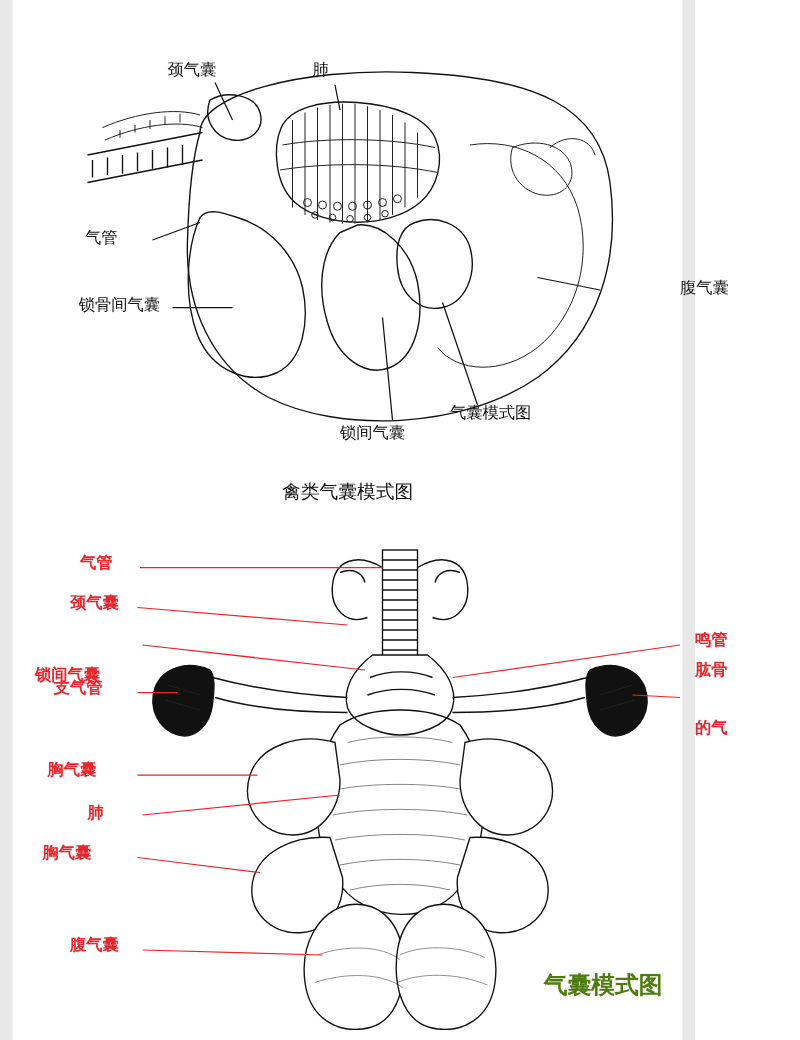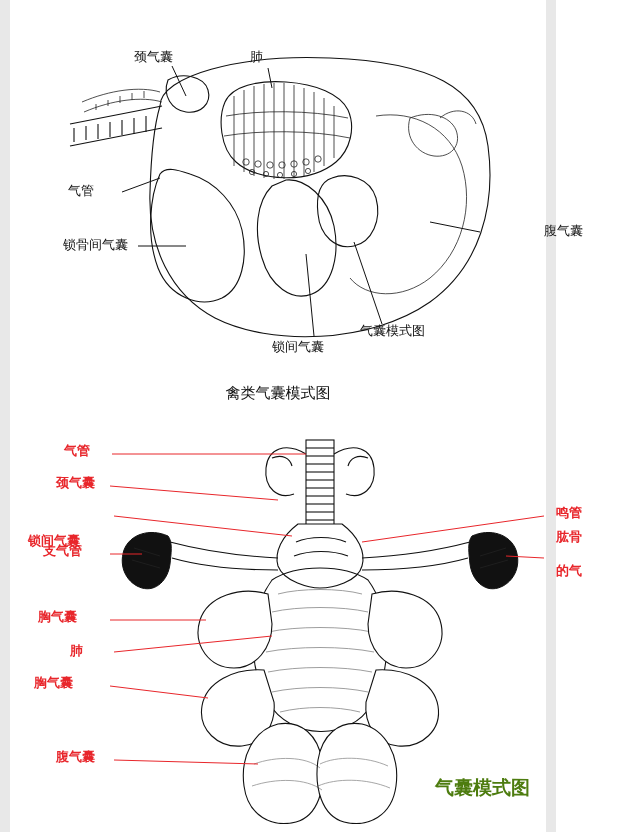--- a/index.html
+++ b/index.html
@@ -339,19 +339,19 @@
     <div class="lbl-red" style="left:46px; top:52px;">颈气囊</div>
     <div class="lbl-red" style="left:18px; top:82px;margin-top:28px;">锁间气囊</div>
     <div class="lbl-red" style="left:33px; top:120px;">支气管</div>
     <div class="lbl-red" style="left:28px; top:186px;">胸气囊</div>
     <div class="lbl-red" style="left:60px; top:220px;">肺</div>
     <div class="lbl-red" style="left:24px; top:252px;">胸气囊</div>
     <div class="lbl-red" style="left:46px; top:326px;">腹气囊</div>
 
     <div class="lbl-red" style="left:546px; top:82px;">鸣管</div>
     <div class="lbl-red" style="left:546px; top:106px;">肱骨</div>
-    <div class="lbl-red" style="left:546px; top:140px;">的气</div>
+    <div class="lbl-red" style="left:546px; top:152px;">的气</div>
   </div>
 
   <div id="caption-bottom">气囊模式图</div>
   <div id="caption-bottom-sub"></div>
 
 </div>
 
 </body></html>

